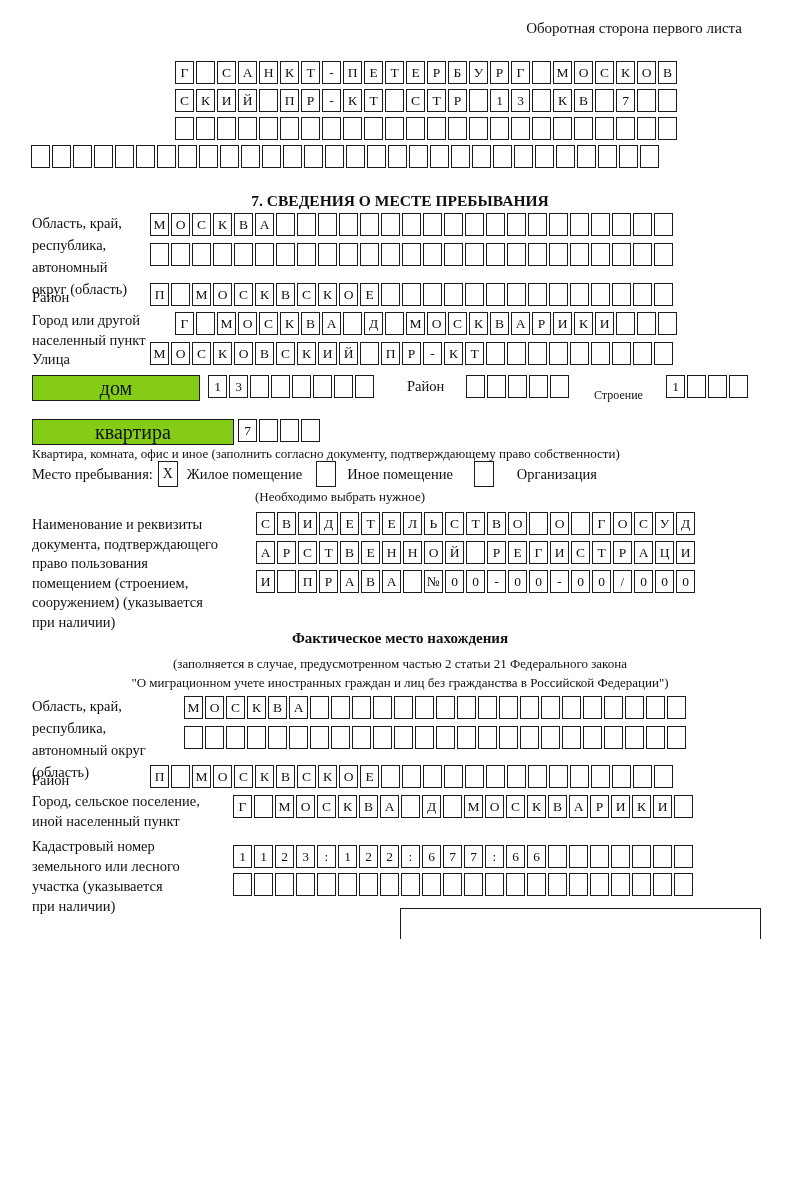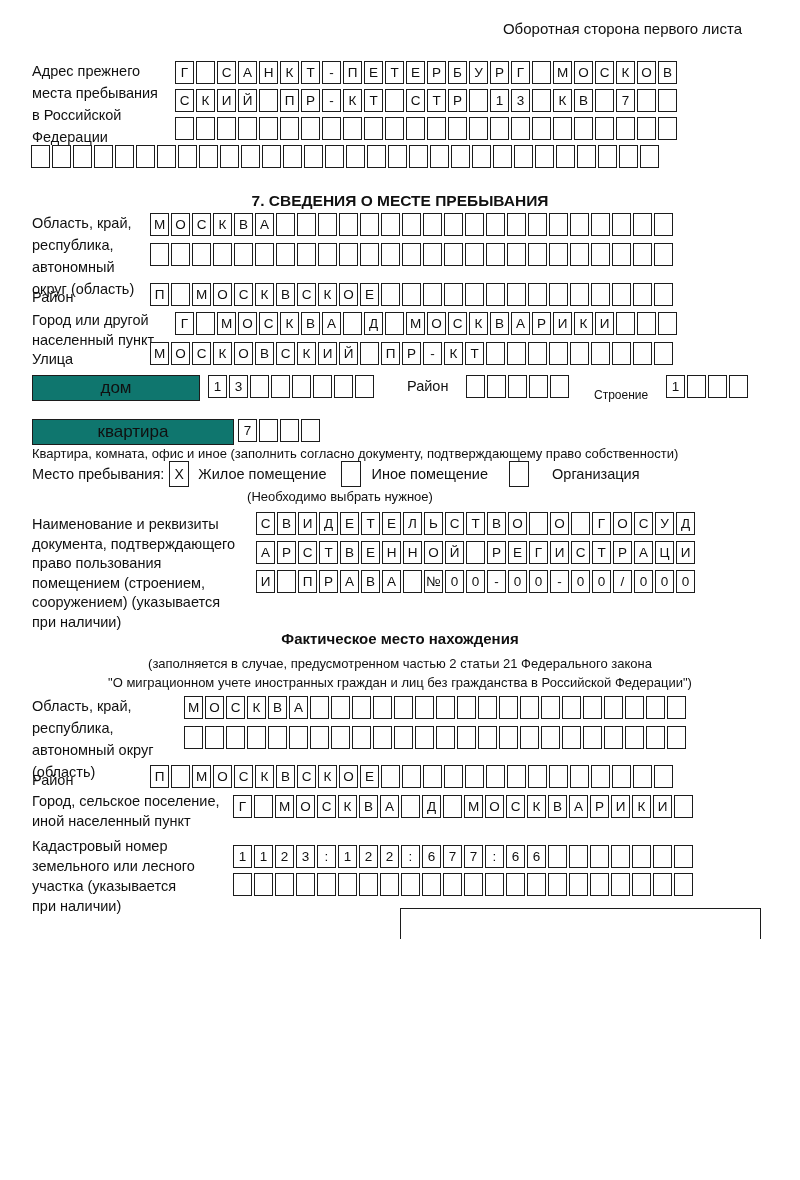--- a/index.html
+++ b/index.html
@@ -1,46 +1,42 @@
 <!DOCTYPE html>
 <html><head>
 <meta charset="utf-8">
 <style>
   *{margin:0;padding:0;box-sizing:border-box}
   html,body{background:#fff}
   #page{position:relative;width:800px;height:939px;background:#fff;overflow:hidden;
-        font-family:Liberation Sans, sans-serif;color:#101010}
+        font-family:Liberation Serif, serif;color:#101010}
   .abs{position:absolute}
   .label{font-size:14.5px;line-height:22px;white-space:pre-line}
   .tight{line-height:19.5px}
   .mid{line-height:20px}
   .note{font-size:13px;white-space:pre-line}
   .center{left:0;width:100%;text-align:center}
   .title{font-weight:bold;font-size:15.5px}
   .cellrow{position:absolute;display:flex;gap:2px}
   .cell{flex:0 0 19px;width:19px;height:23px;border:1.6px solid #1c1c1c;background:#fff;
         display:flex;align-items:center;justify-content:center;font-size:13.5px;line-height:1}
   .labelbox{position:absolute;border:1.6px solid #1c1c1c;display:flex;align-items:center;
-        justify-content:center;font-size:17px;background:#0f766e}
+        justify-content:center;font-size:20px;background:#84cc16}
   .chk{width:20px;height:26px;border:1.6px solid #1c1c1c;display:inline-flex;align-items:center;
         justify-content:center;font-size:14px;background:#fff;flex:0 0 auto}
   .stayrow{display:flex;align-items:center;font-size:14.5px}
   .stampbox{position:absolute;border:1.6px solid #1c1c1c;background:#fff}
 </style>
 </head>
 <body>
 
 <div id="page">
 
   <div class="abs" style="top:20px;right:58px;font-size:15px">Оборотная сторона первого листа</div>
 
-  <div class="abs label" style="left:32px;top:60px;width:150px">Адрес прежнего
-места пребывания
-в Российской
-Федерации</div>
   <div class="cellrow" style="left:175px;top:61px">
       <span class="cell">Г</span>
       <span class="cell"></span>
       <span class="cell">С</span>
       <span class="cell">А</span>
       <span class="cell">Н</span>
       <span class="cell">К</span>
       <span class="cell">Т</span>
       <span class="cell">-</span>
       <span class="cell">П</span>

